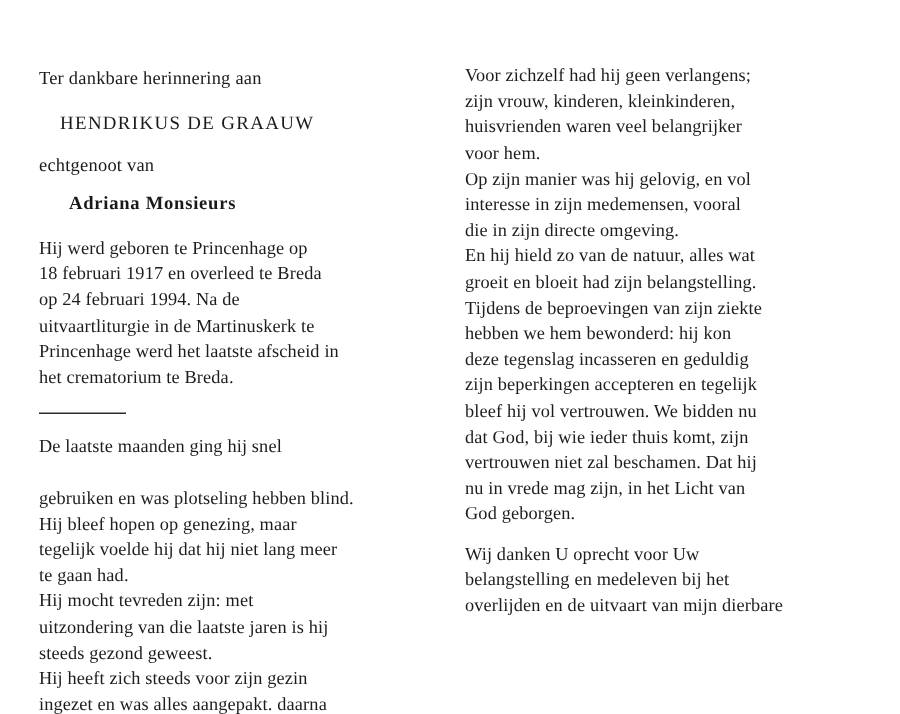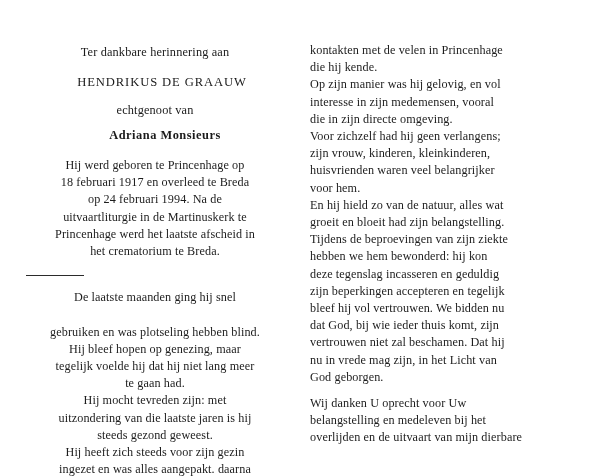--- a/index.html
+++ b/index.html
@@ -21,21 +21,21 @@
     box-sizing: border-box;
     padding: 30px 26px 8px 26px;
     display: flex;
     flex-direction: row;
     gap: 26px;
   }
   .col {
     width: 258px;
     box-sizing: border-box;
   }
-  .col.left { padding-top: 14px; text-align: center; }
+  .col.left { padding-top: 14px; }
   .col.right { padding-top: 12px; }
 
   p.line-block {
     margin: 0 0 0 0;
     font-size: 12.2px;
     line-height: 17.2px;
     letter-spacing: 0.1px;
     color: #1c1c1c;
   }
   .intro {
@@ -120,37 +120,33 @@
       <span>ingezet en was alles aangepakt. daarna</span><br>
       <br>
       <br>
       
     </p>
 
   </div>
 
   <div class="col right">
 
-    <p class="line-block para">
-      <span>kontakten met de velen in Princenhage</span><br>
-      <span>die hij kende.</span>
-    </p>
 
-
-    <p class="line-block para">
-      <span>Op zijn manier was hij gelovig, en vol</span><br>
-      <span>interesse in zijn medemensen, vooral</span><br>
-      <span>die in zijn directe omgeving.</span>
-    </p>
 
     <p class="line-block para">
       <span>Voor zichzelf had hij geen verlangens;</span><br>
       <span>zijn vrouw, kinderen, kleinkinderen,</span><br>
       <span>huisvrienden waren veel belangrijker</span><br>
       <span>voor hem.</span>
+    </p>
+
+    <p class="line-block para">
+      <span>Op zijn manier was hij gelovig, en vol</span><br>
+      <span>interesse in zijn medemensen, vooral</span><br>
+      <span>die in zijn directe omgeving.</span>
     </p>
 
     <p class="line-block para">
       <span>En hij hield zo van de natuur, alles wat</span><br>
       <span>groeit en bloeit had zijn belangstelling.</span>
     </p>
 
     <p class="line-block para">
       <span>Tijdens de beproevingen van zijn ziekte</span><br>
       <span>hebben we hem bewonderd: hij kon</span><br>

